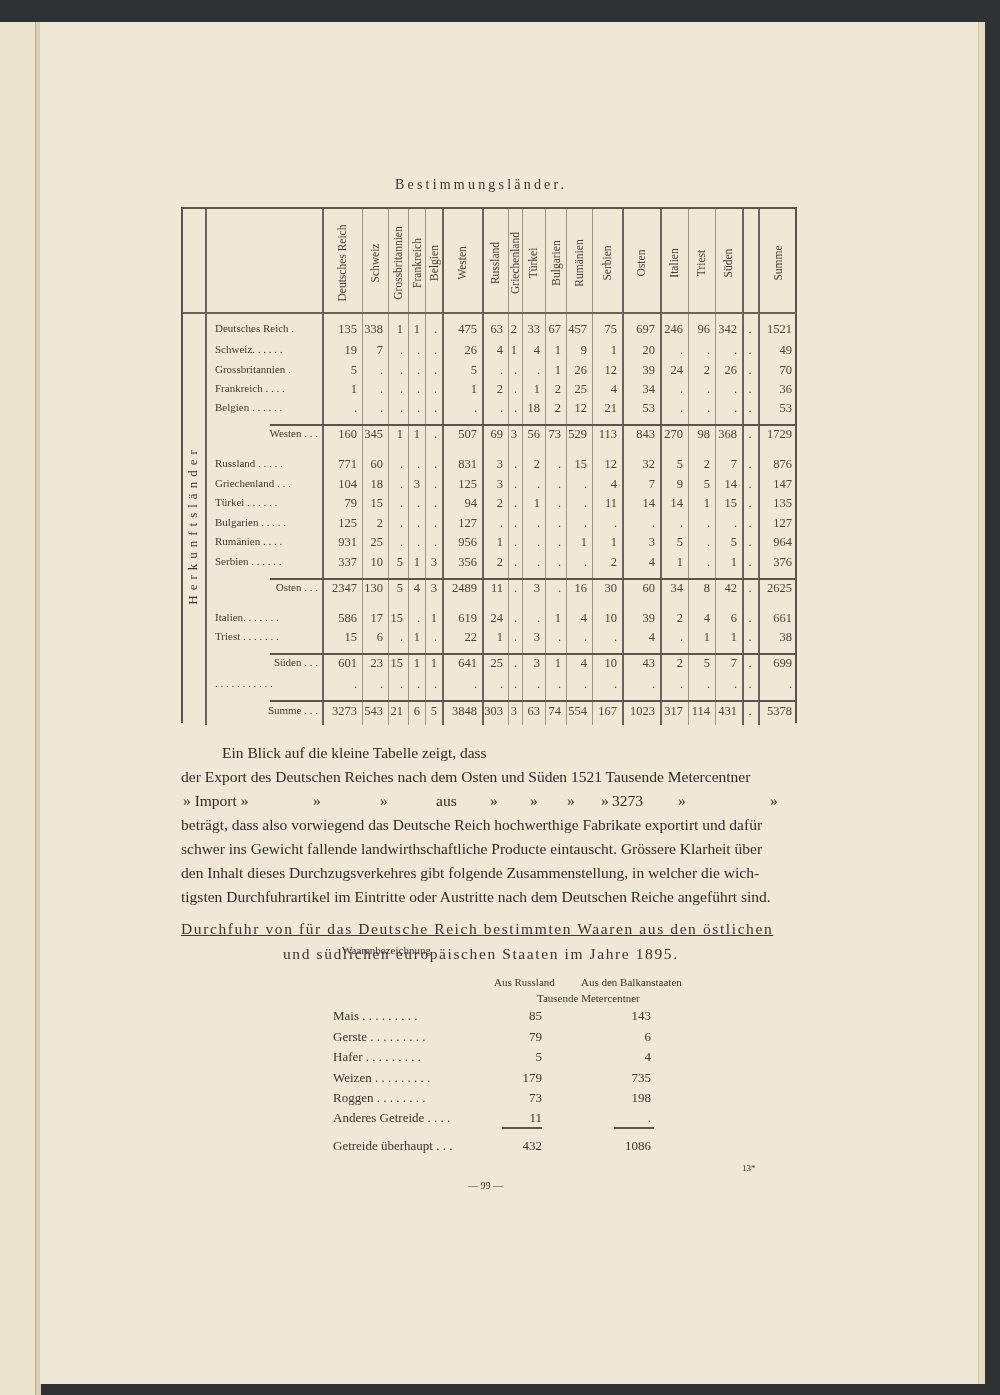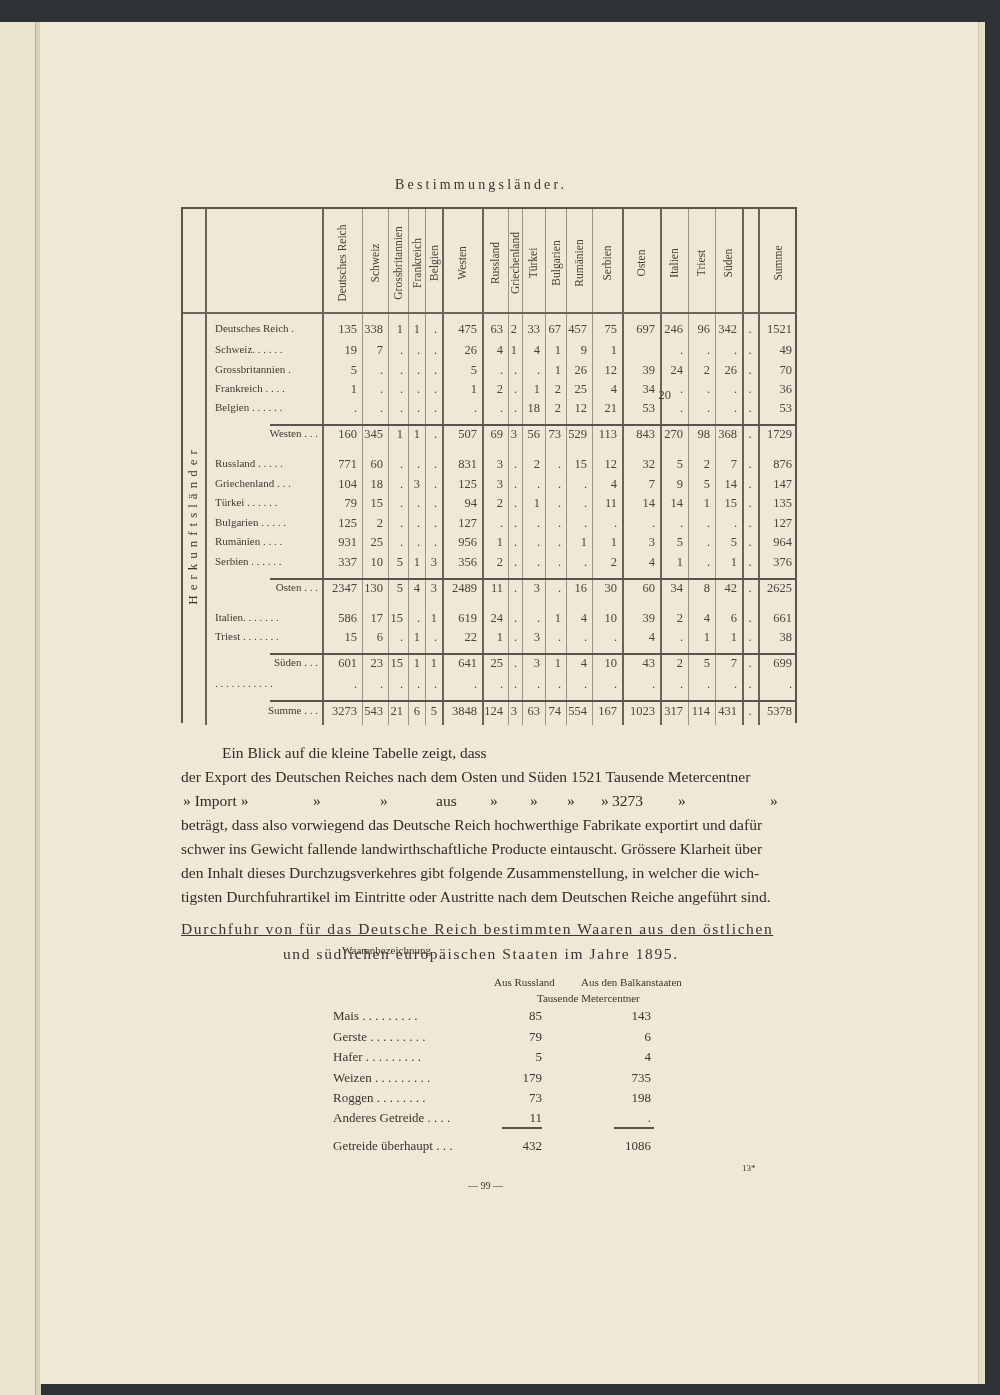--- a/index.html
+++ b/index.html
@@ -152,21 +152,21 @@
       <div class="cell" style="left: 388px; width: 15px; top: 343px;">.</div>
       <div class="cell" style="left: 408px; width: 12px; top: 343px;">.</div>
       <div class="cell" style="left: 425px; width: 12px; top: 343px;">.</div>
       <div class="cell" style="left: 442px; width: 35px; top: 343px;">26</div>
       <div class="cell" style="left: 482px; width: 21px; top: 343px;">4</div>
       <div class="cell" style="left: 508px; width: 9px; top: 343px;">1</div>
       <div class="cell" style="left: 522px; width: 18px; top: 343px;">4</div>
       <div class="cell" style="left: 545px; width: 16px; top: 343px;">1</div>
       <div class="cell" style="left: 566px; width: 21px; top: 343px;">9</div>
       <div class="cell" style="left: 592px; width: 25px; top: 343px;">1</div>
-      <div class="cell" style="left: 638px; width: 33px; top: 343px; margin-top: 45px;">20</div>
+      <div class="cell" style="left: 622px; width: 33px; top: 343px;">20</div>
       <div class="cell" style="left: 660px; width: 23px; top: 343px;">.</div>
       <div class="cell" style="left: 688px; width: 22px; top: 343px;">.</div>
       <div class="cell" style="left: 715px; width: 22px; top: 343px;">.</div>
       <div class="cell" style="left: 742px; width: 16px; top: 343px; text-align: center;">.</div>
       <div class="cell" style="left: 758px; width: 34px; top: 343px;">49</div>
     </div>
     <div>
       <div class="rowlabel" style="top: 363px; left: 215px;">Grossbritannien .</div>
       <div class="cell" style="left: 322px; width: 35px; top: 363px;">5</div>
       <div class="cell" style="left: 362px; width: 21px; top: 363px;">.</div>
@@ -482,21 +482,21 @@
       <div class="cell" style="left: 758px; width: 34px; top: 677px;">.</div>
     </div>
     <div>
       <div class="rowlabel" style="top: 704px; left: 0px; width: 318px; text-align: right;">Summe . . .</div>
       <div class="cell" style="left: 322px; width: 35px; top: 704px;">3273</div>
       <div class="cell" style="left: 362px; width: 21px; top: 704px;">543</div>
       <div class="cell" style="left: 388px; width: 15px; top: 704px;">21</div>
       <div class="cell" style="left: 408px; width: 12px; top: 704px;">6</div>
       <div class="cell" style="left: 425px; width: 12px; top: 704px;">5</div>
       <div class="cell" style="left: 442px; width: 35px; top: 704px;">3848</div>
-      <div class="cell" style="left: 482px; width: 21px; top: 704px;">124</div>
+      <div class="cell" style="left: 482px; width: 21px; top: 704px;">303</div>
       <div class="cell" style="left: 508px; width: 9px; top: 704px;">3</div>
       <div class="cell" style="left: 522px; width: 18px; top: 704px;">63</div>
       <div class="cell" style="left: 545px; width: 16px; top: 704px;">74</div>
       <div class="cell" style="left: 566px; width: 21px; top: 704px;">554</div>
       <div class="cell" style="left: 592px; width: 25px; top: 704px;">167</div>
       <div class="cell" style="left: 622px; width: 33px; top: 704px;">1023</div>
       <div class="cell" style="left: 660px; width: 23px; top: 704px;">317</div>
       <div class="cell" style="left: 688px; width: 22px; top: 704px;">114</div>
       <div class="cell" style="left: 715px; width: 22px; top: 704px;">431</div>
       <div class="cell" style="left: 742px; width: 16px; top: 704px; text-align: center;">.</div>

